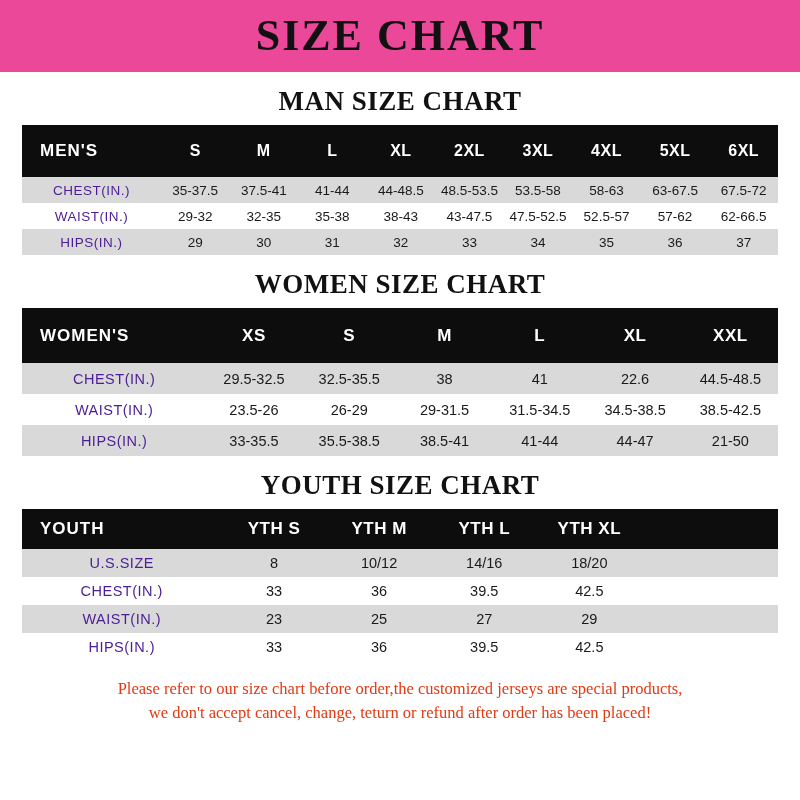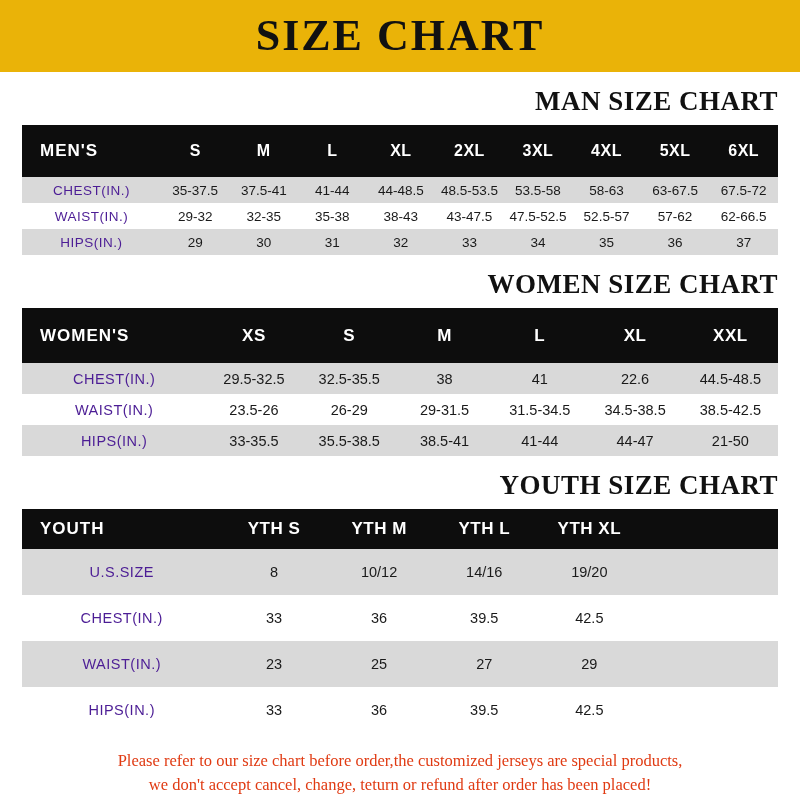--- a/index.html
+++ b/index.html
@@ -17,21 +17,21 @@
     position: relative;
     width: 800px;
     height: 800px;
     background: #ffffff;
     box-sizing: border-box;
   }
   
   .banner {
     position: relative;
     height: 72px;
-    background: #eab308;
+    background: #ec4899;
     display: flex;
     align-items: center;
     justify-content: center;
   }
   .banner-title {
     font-family: "Liberation Serif", serif;
     font-weight: bold;
     font-size: 44px;
     letter-spacing: 2px;
     color: #111111;
@@ -40,21 +40,21 @@
   }
   .content {
     padding: 0 22px;
     box-sizing: border-box;
   }
   .section-title {
     font-family: "Liberation Serif", serif;
     font-weight: bold;
     font-size: 27px;
     color: #111111;
-    text-align: right;
+    text-align: center;
     letter-spacing: 0.5px;
     margin: 14px 0 8px 0;
   }
   table.size-table {
     width: 100%;
     border-collapse: collapse;
     table-layout: fixed;
   }
   table.size-table tr.head-row {
     background: #0d0d0d;
@@ -91,21 +91,21 @@
   table.size-table tbody tr.shade-a td {
     background: #d9d9d9;
   }
   table.size-table tbody tr.shade-b td {
     background: #ffffff;
   }
   
   .women table.size-table tr.head-row th { height: 55px; font-size: 17px; }
   .women table.size-table tbody td { height: 31px; font-size: 14.5px; }
   .youth table.size-table tr.head-row th { height: 40px; font-size: 17px; }
-  .youth table.size-table tbody td { height: 46px; font-size: 14.5px; }
+  .youth table.size-table tbody td { height: 28px; font-size: 14.5px; }
 
   .note {
     margin-top: 16px;
     padding: 0 10px;
     text-align: center;
     color: #e03a12;
     font-size: 16.5px;
     line-height: 1.45;
     font-family: "Liberation Serif", serif;
   }
@@ -238,21 +238,21 @@
             <th>YTH XL</th>
             <th style="width:18%"></th>
           </tr>
         </thead>
         <tbody>
           <tr class="shade-a">
             <td class="rowlabel">U.S.SIZE</td>
             <td>8</td>
             <td>10/12</td>
             <td>14/16</td>
-            <td>19/20</td>
+            <td>18/20</td>
             <td></td>
           </tr>
           <tr class="shade-b">
             <td class="rowlabel">CHEST(IN.)</td>
             <td>33</td>
             <td>36</td>
             <td>39.5</td>
             <td>42.5</td>
             <td></td>
           </tr>

